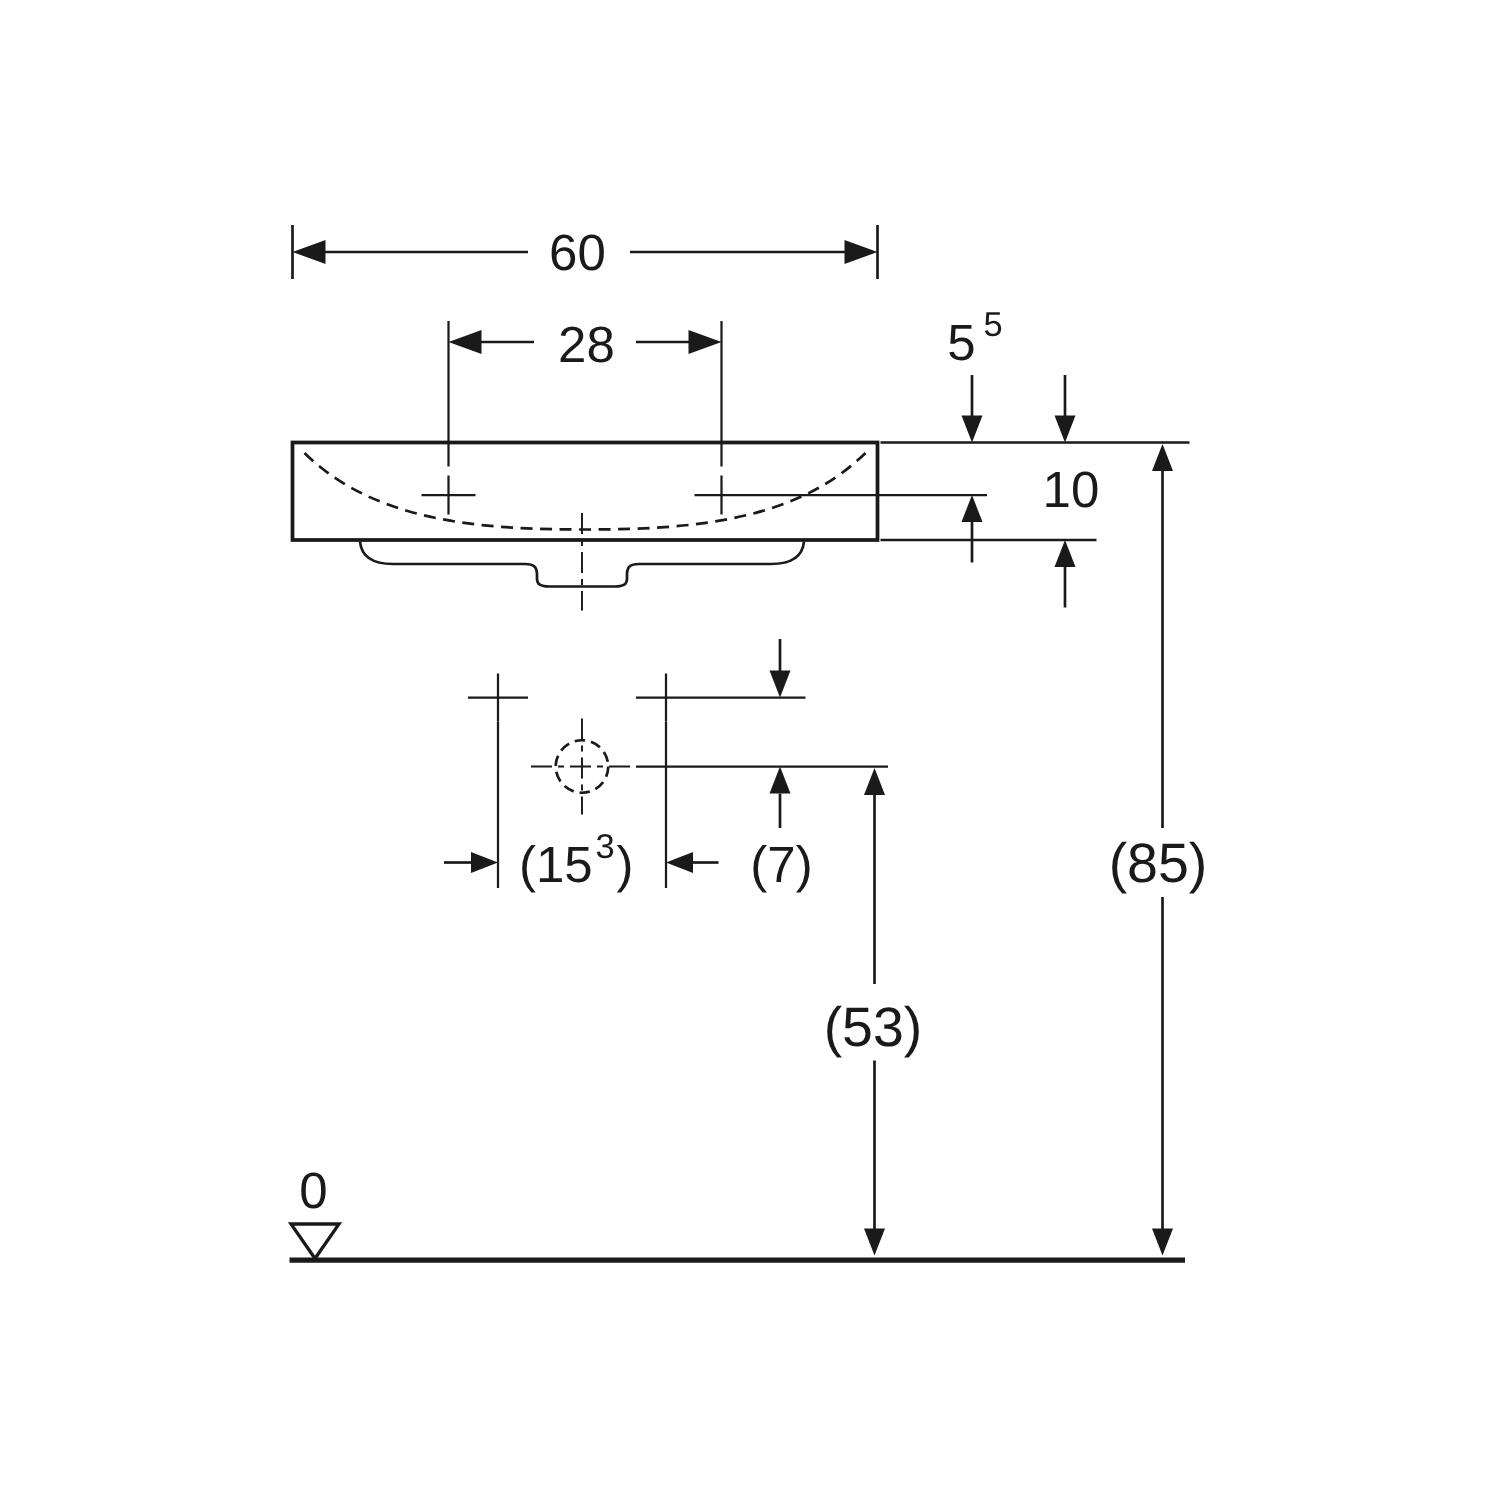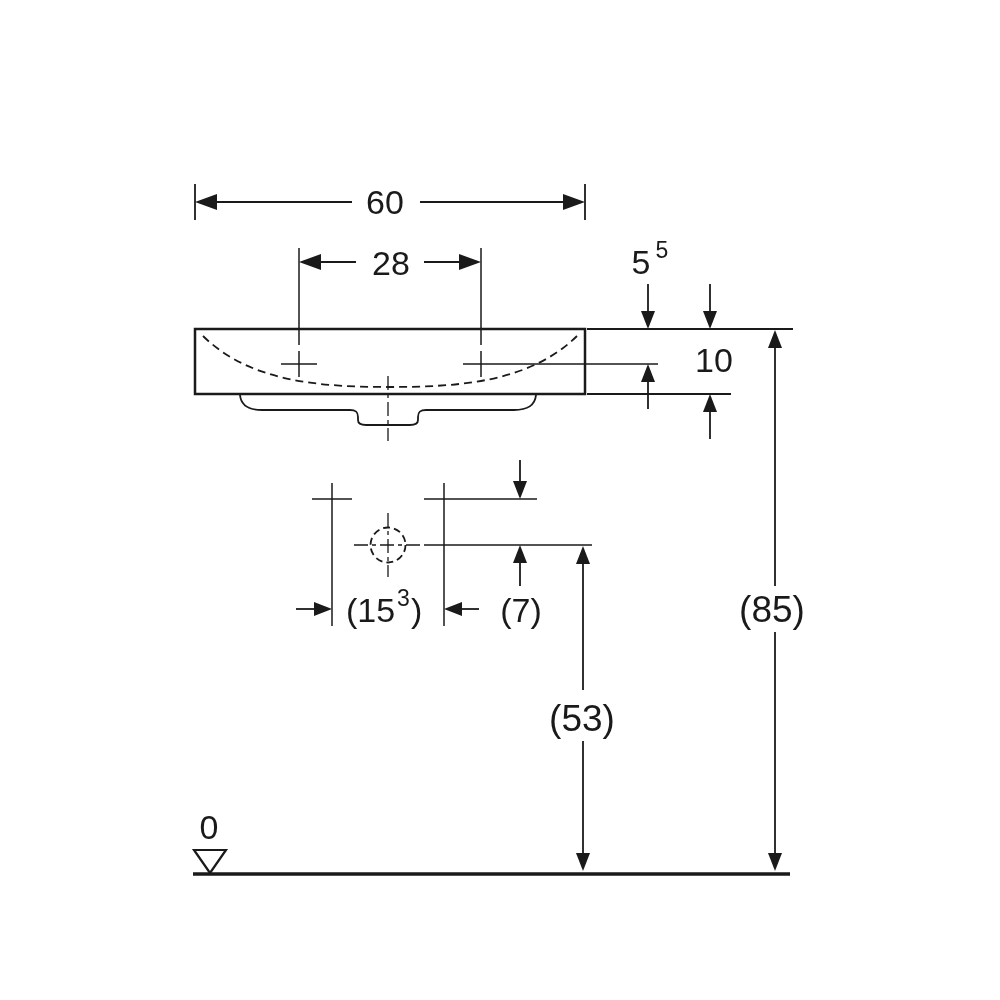--- a/index.html
+++ b/index.html
@@ -6,21 +6,20 @@
     margin: 0;
     padding: 0;
     background: #ffffff;
   }
   .page {
     position: relative;
     width: 1000px;
     height: 944px;
     background: #ffffff;
     font-family: "Liberation Sans", "DejaVu Sans", sans-serif;
-    margin-top: 34px;
   }
   svg text {
     font-family: "Liberation Sans", "DejaVu Sans", sans-serif;
     fill: #1a1a1a;
   }
   .ln  { stroke: #1a1a1a; fill: none; }
   .ar  { fill: #1a1a1a; stroke: none; }
   .s13 { stroke-width: 1.3px; }
   .s15 { stroke-width: 1.5px; }
   .s18 { stroke-width: 1.8px; }

